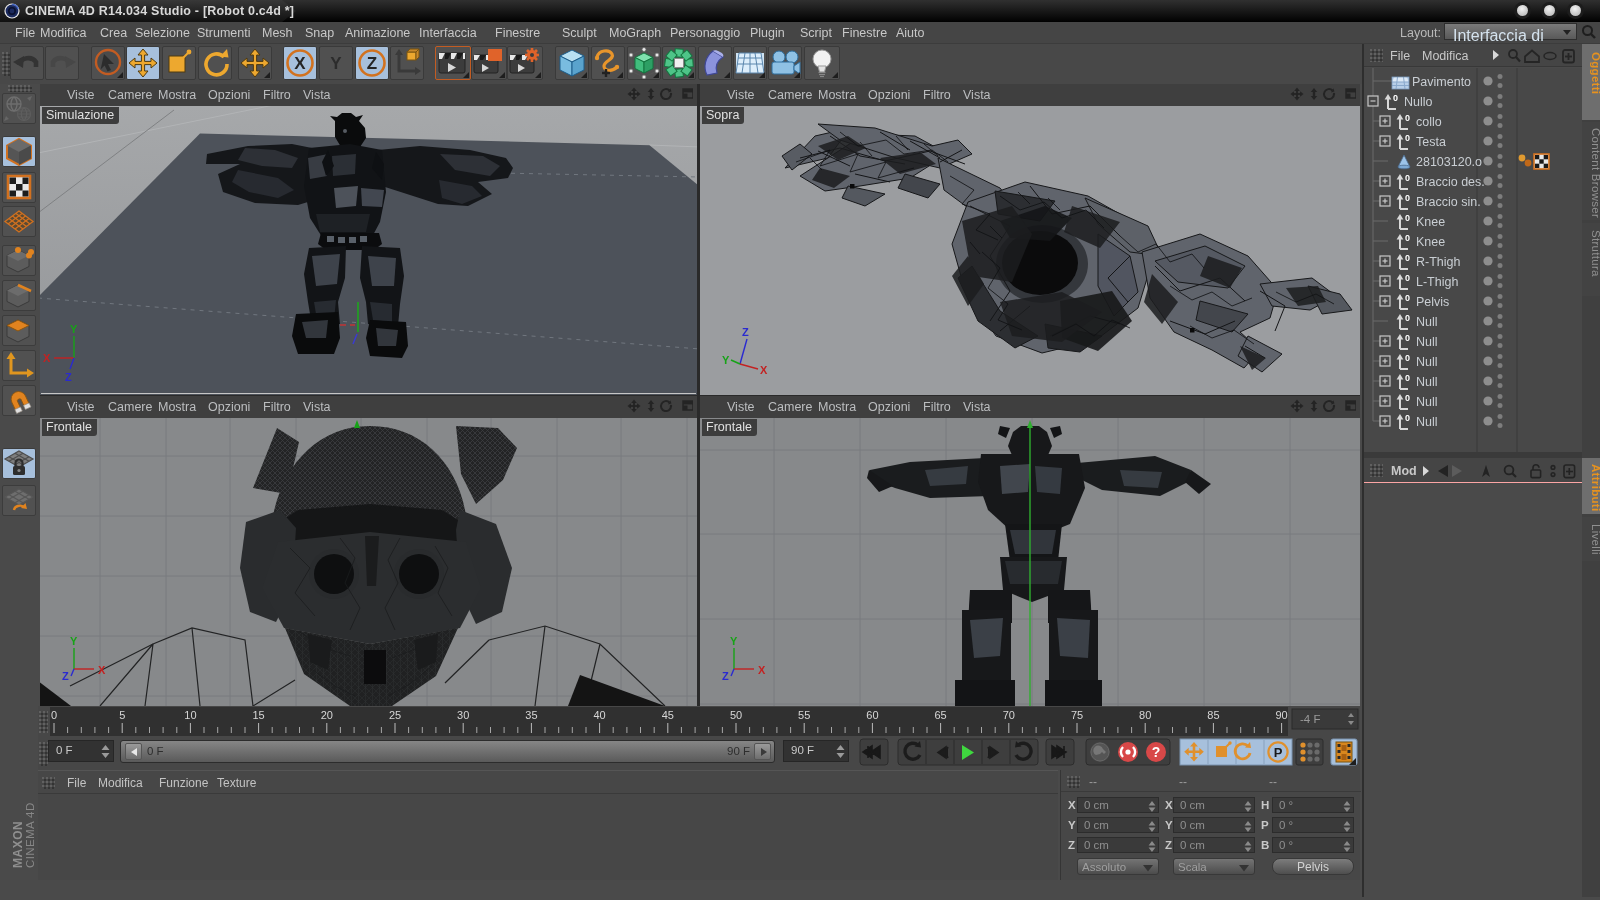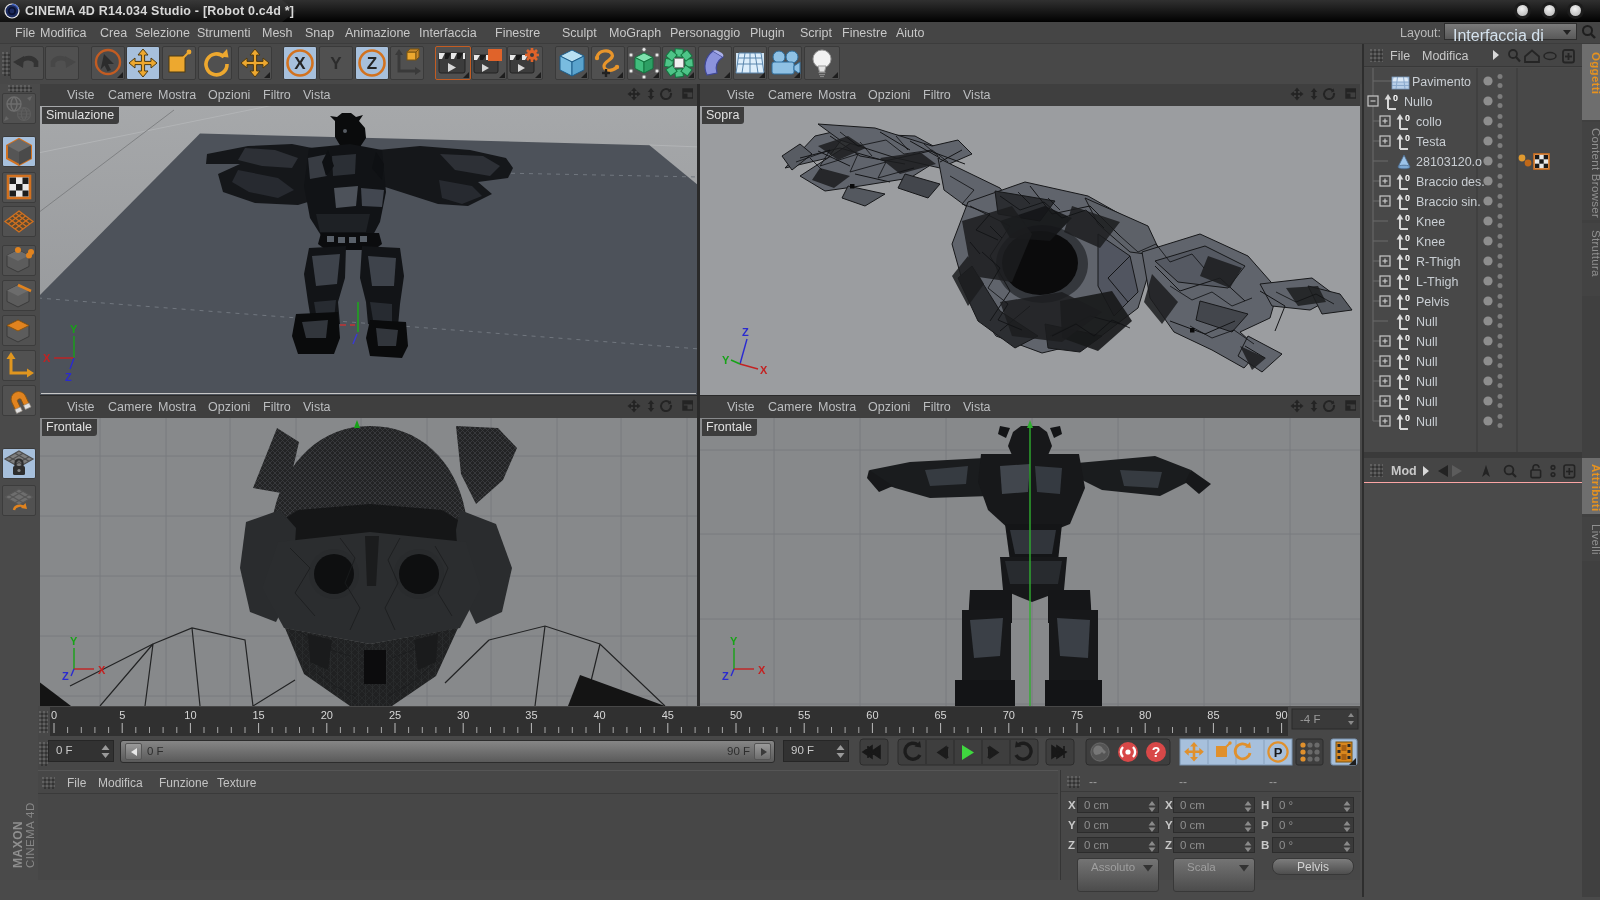--- a/index.html
+++ b/index.html
@@ -59,22 +59,22 @@
 
 #ruler { left:38px; top:706px; width:1322px; height:31px; background:#474747; }
 #playbar { left:38px; top:737px; width:1322px; height:33px; background:#474747; }
 #matman { left:38px; top:770px; width:1020px; height:110px; background:#474747; border-top:1px solid #555; }
 #coordman { left:1060px; top:770px; width:300px; height:110px; background:#474747; border-left:1px solid #353535; }
 #statusbar { left:0px; top:880px; width:1360px; height:20px; background:#3d3d3d; border-top:1px solid #2f2f2f; }
 
 .cl { font-size:11.5px; font-weight:bold; color:#c8c8c8; }
 .cf { height:16px; background:#3a3a3a; border:1px solid #2c2c2c; color:#8f8f8f;
   font-size:11.5px; padding:1px 0 0 6px; }
-.dd { height:34px; border-radius:3px; background:linear-gradient(#747474,#4c4c4c);
-  border:1px solid #383838; color:#9f9f9f; font-size:11.5px; padding:2px 0 0 13px; }
+.dd { height:17px; border-radius:3px; background:linear-gradient(#747474,#4c4c4c);
+  border:1px solid #383838; color:#9f9f9f; font-size:11.5px; padding:2px 0 0 4px; }
 .vtab { writing-mode:vertical-rl; font-size:11.5px; width:20px; padding-top:4px; text-align:left; letter-spacing:0.3px; }
 .grip { background-image:radial-gradient(circle at 1px 1px, #616161 0.9px, transparent 1.1px),
   radial-gradient(circle at 3px 3px, #333333 0.9px, transparent 1.1px);
   background-size:4px 4px; }
 </style>
 </head>
 <body>
 <div id="root">
 
   <div id="titlebar" class="abs">

